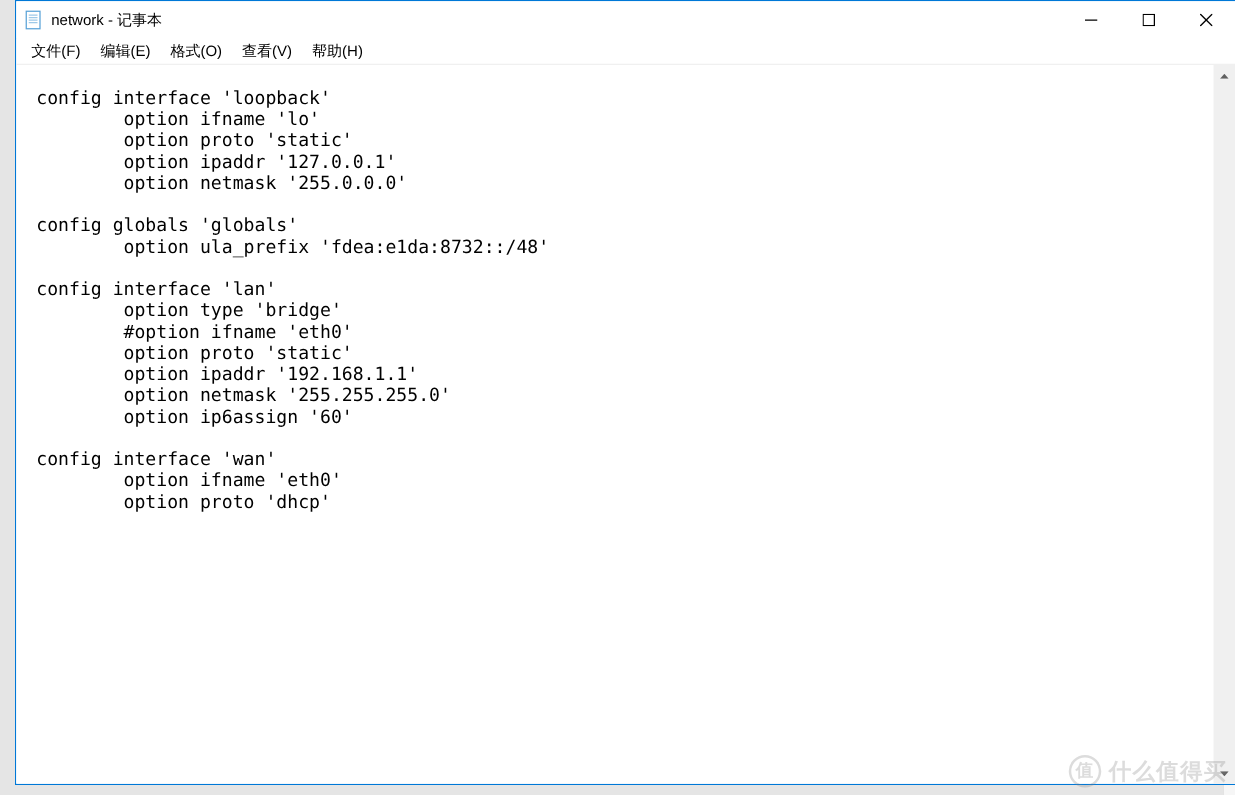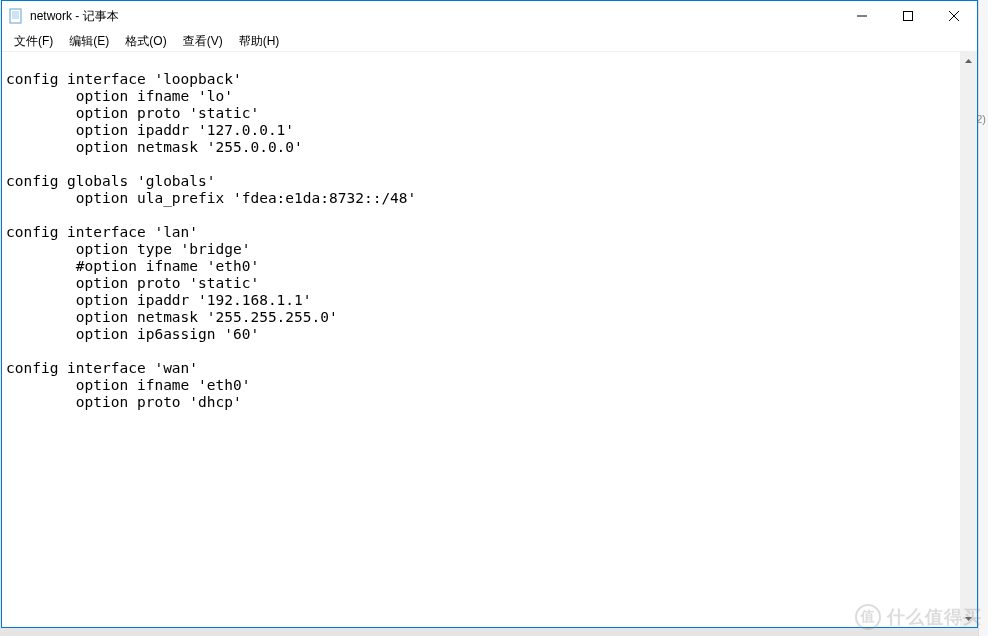--- a/index.html
+++ b/index.html
@@ -11,21 +11,21 @@
       width: 988px;
       height: 636px;
       background: #e5e5e5;
       font-family: "Microsoft YaHei", "SimSun", sans-serif;
       font-size: 12px;
       position: relative;
       overflow: hidden;
     }
     .window {
       position: absolute;
-      left: 1px;
+      left: 12px;
       top: 0;
       width: 977px;
       height: 628px;
       background: #ffffff;
       border: 1px solid #0078d7;
       display: flex;
       flex-direction: column;
     }
     .titlebar {
       height: 30px;
@@ -81,21 +81,21 @@
       position: relative;
       background: #ffffff;
       overflow: hidden;
     }
     .editor {
       position: absolute;
       left: 0;
       top: 0;
       right: 17px;
       bottom: 0;
-      padding: 2px 4px;
+      padding: 2px 16px;
       font-family: "SimSun", "NSimSun", monospace;
       font-size: 14.5px;
       line-height: 17px;
       color: #000;
       white-space: pre;
       overflow: hidden;
       outline: none;
       border: none;
     }
     .scrollbar-vertical {

